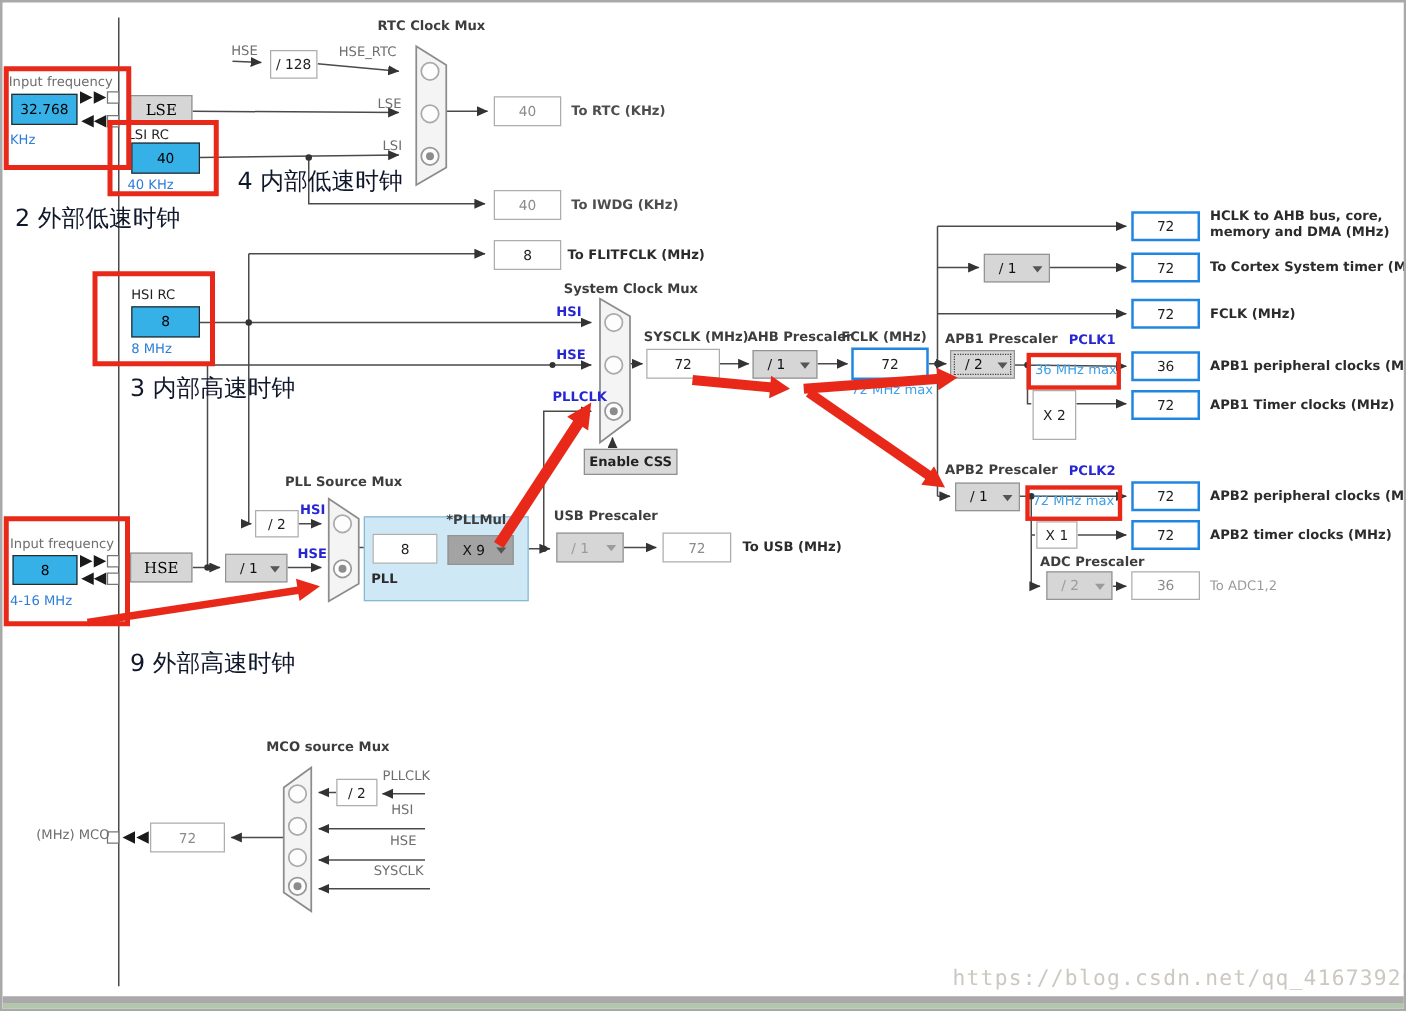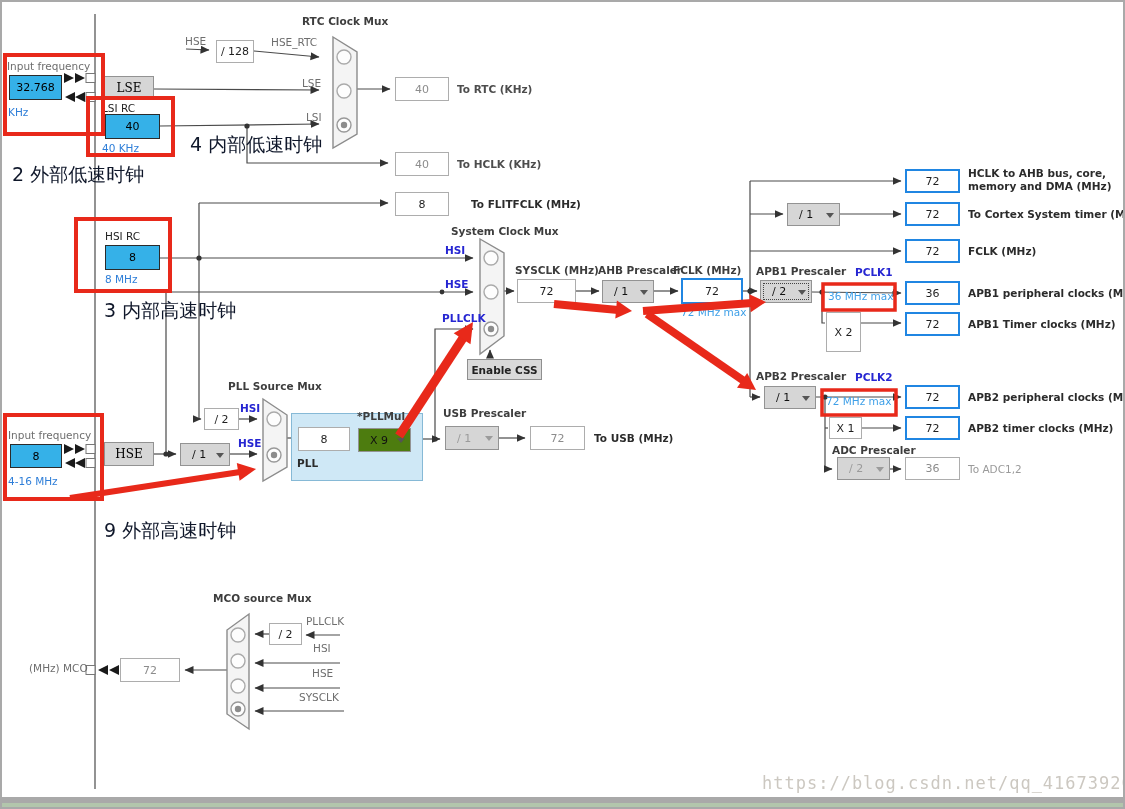--- a/index.html
+++ b/index.html
@@ -18,21 +18,21 @@
   .gbox{background:#d6d6d6;border:1px solid #929292;display:flex;align-items:center;
     justify-content:center;font-size:12px;color:#000;font-family:"DejaVu Serif",serif}
   .btn{background:#d9d9d9;border:1px solid #8f8f8f;font-weight:bold;font-size:10.5px;color:#222;
     display:flex;align-items:center;justify-content:center}
   .dd{background:#d6d6d6;border:1px solid #939393;display:flex;align-items:center;
     font-size:11px;color:#111;padding-left:11px;position:absolute;box-sizing:border-box;z-index:2}
   .dd .ddc{position:absolute;right:5px;top:50%;margin-top:-2px;width:0;height:0;
     border-left:4px solid transparent;border-right:4px solid transparent;border-top:5px solid #555}
   .dd.dis{color:#9b9b9b}
   .dd.dis .ddc{border-top-color:#9b9b9b}
-  .dd.white{background:#4d7c0f}
+  .dd.white{background:#a3a3a3}
   .dd.dotted{outline:1px dotted #444;outline-offset:-4px}
   .lbl{font-size:10.5px;color:#3d3d3d;font-weight:bold;white-space:nowrap}
   .rlbl{font-size:10.5px;color:#2b2b2b;font-weight:bold;white-space:nowrap}
   .glbl{font-size:10.5px;color:#6e6e6e;white-space:nowrap}
   .graybold{font-size:10.5px;color:#9a9a9a;font-weight:normal;white-space:nowrap}
   .bluew{font-size:10.5px;color:#2626d2;font-weight:bold;white-space:nowrap}
   .sky{font-size:10.5px;color:#3fa0e8;white-space:nowrap}
   .bunit{font-size:10.5px;color:#2e7ed8;white-space:nowrap}
   .note{font-size:19px;color:#0f172a;white-space:nowrap;z-index:7}
   .pllblk{background:#cfe8f6;border:1px solid #86b9d6;z-index:1}
@@ -193,23 +193,23 @@
 <div class="abs lbl" style="left:300px;top:13px">RTC Clock Mux</div>
 <div class="abs glbl" style="left:183px;top:33px">HSE</div>
 <div class="abs vbox dark" style="left:214px;top:38px;width:38px;height:23px">/ 128</div>
 <div class="abs glbl" style="left:269px;top:34px">HSE_RTC</div>
 <div class="abs glbl" style="left:300px;top:75px">LSE</div>
 <div class="abs glbl" style="left:304px;top:109px">LSI</div>
 
 <div class="abs vbox" style="left:393px;top:75px;width:54px;height:24px">40</div>
 <div class="abs rlbl" style="left:455px;top:81px;color:#4d4d4d">To RTC (KHz)</div>
 <div class="abs vbox" style="left:393px;top:150px;width:54px;height:24px">40</div>
-<div class="abs rlbl" style="left:455px;top:156px;color:#4d4d4d">To HCLK (KHz)</div>
+<div class="abs rlbl" style="left:455px;top:156px;color:#4d4d4d">To IWDG (KHz)</div>
 <div class="abs vbox dark" style="left:393px;top:190px;width:54px;height:24px">8</div>
-<div class="abs rlbl" style="left:469px;top:196px">To FLITFCLK (MHz)</div>
+<div class="abs rlbl" style="left:452px;top:196px">To FLITFCLK (MHz)</div>
 
 <div class="abs glbl" style="left:103px;top:228px;color:#222">HSI RC</div>
 <div class="abs cyan" style="left:103px;top:243px;width:55px;height:25px">8</div>
 <div class="abs bunit" style="left:103px;top:271px">8 MHz</div>
 
 <div class="abs lbl" style="left:449px;top:223px">System Clock Mux</div>
 <div class="abs bluew" style="left:443px;top:242px">HSI</div>
 <div class="abs bluew" style="left:443px;top:276px">HSE</div>
 <div class="abs bluew" style="left:440px;top:310px">PLLCLK</div>
 <div class="abs btn" style="left:465px;top:357px;width:75px;height:21px">Enable CSS</div>

